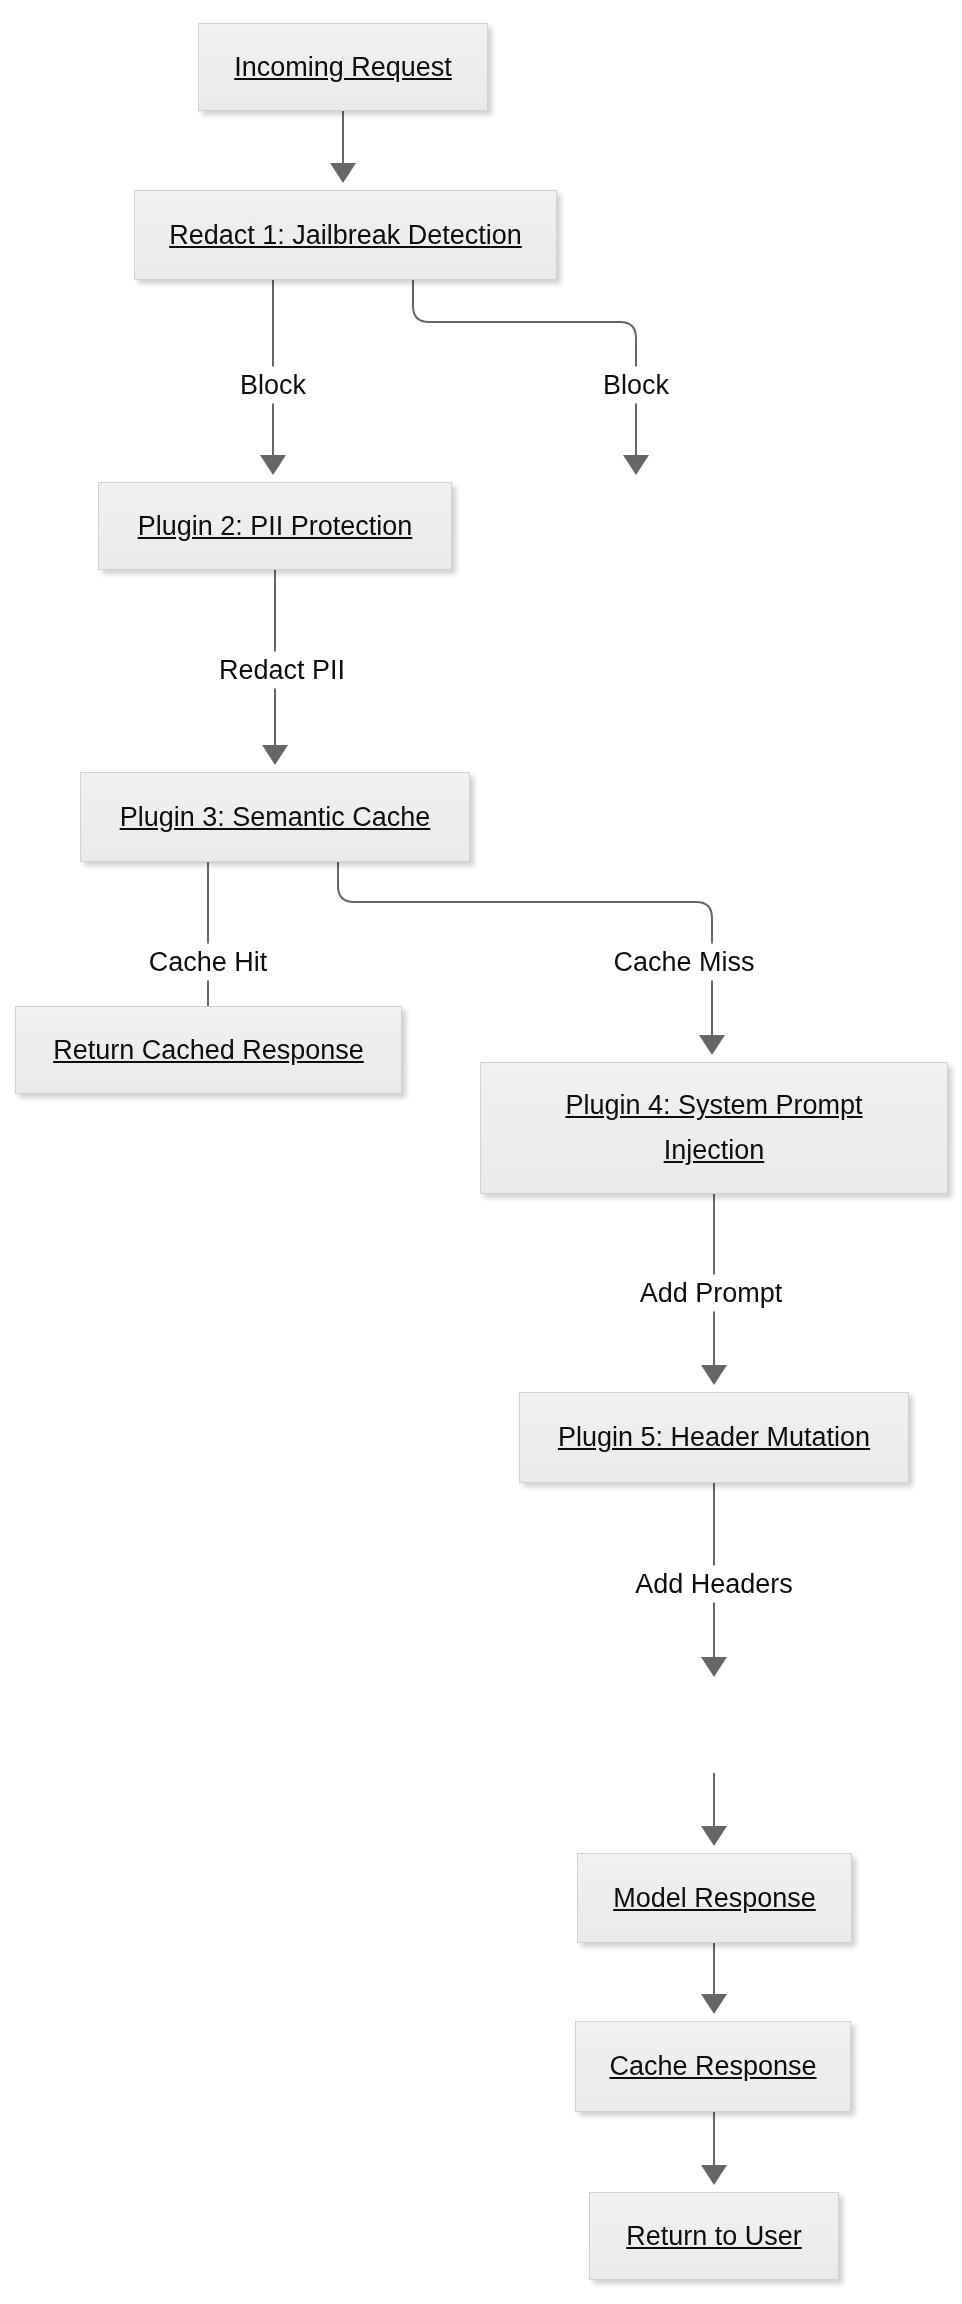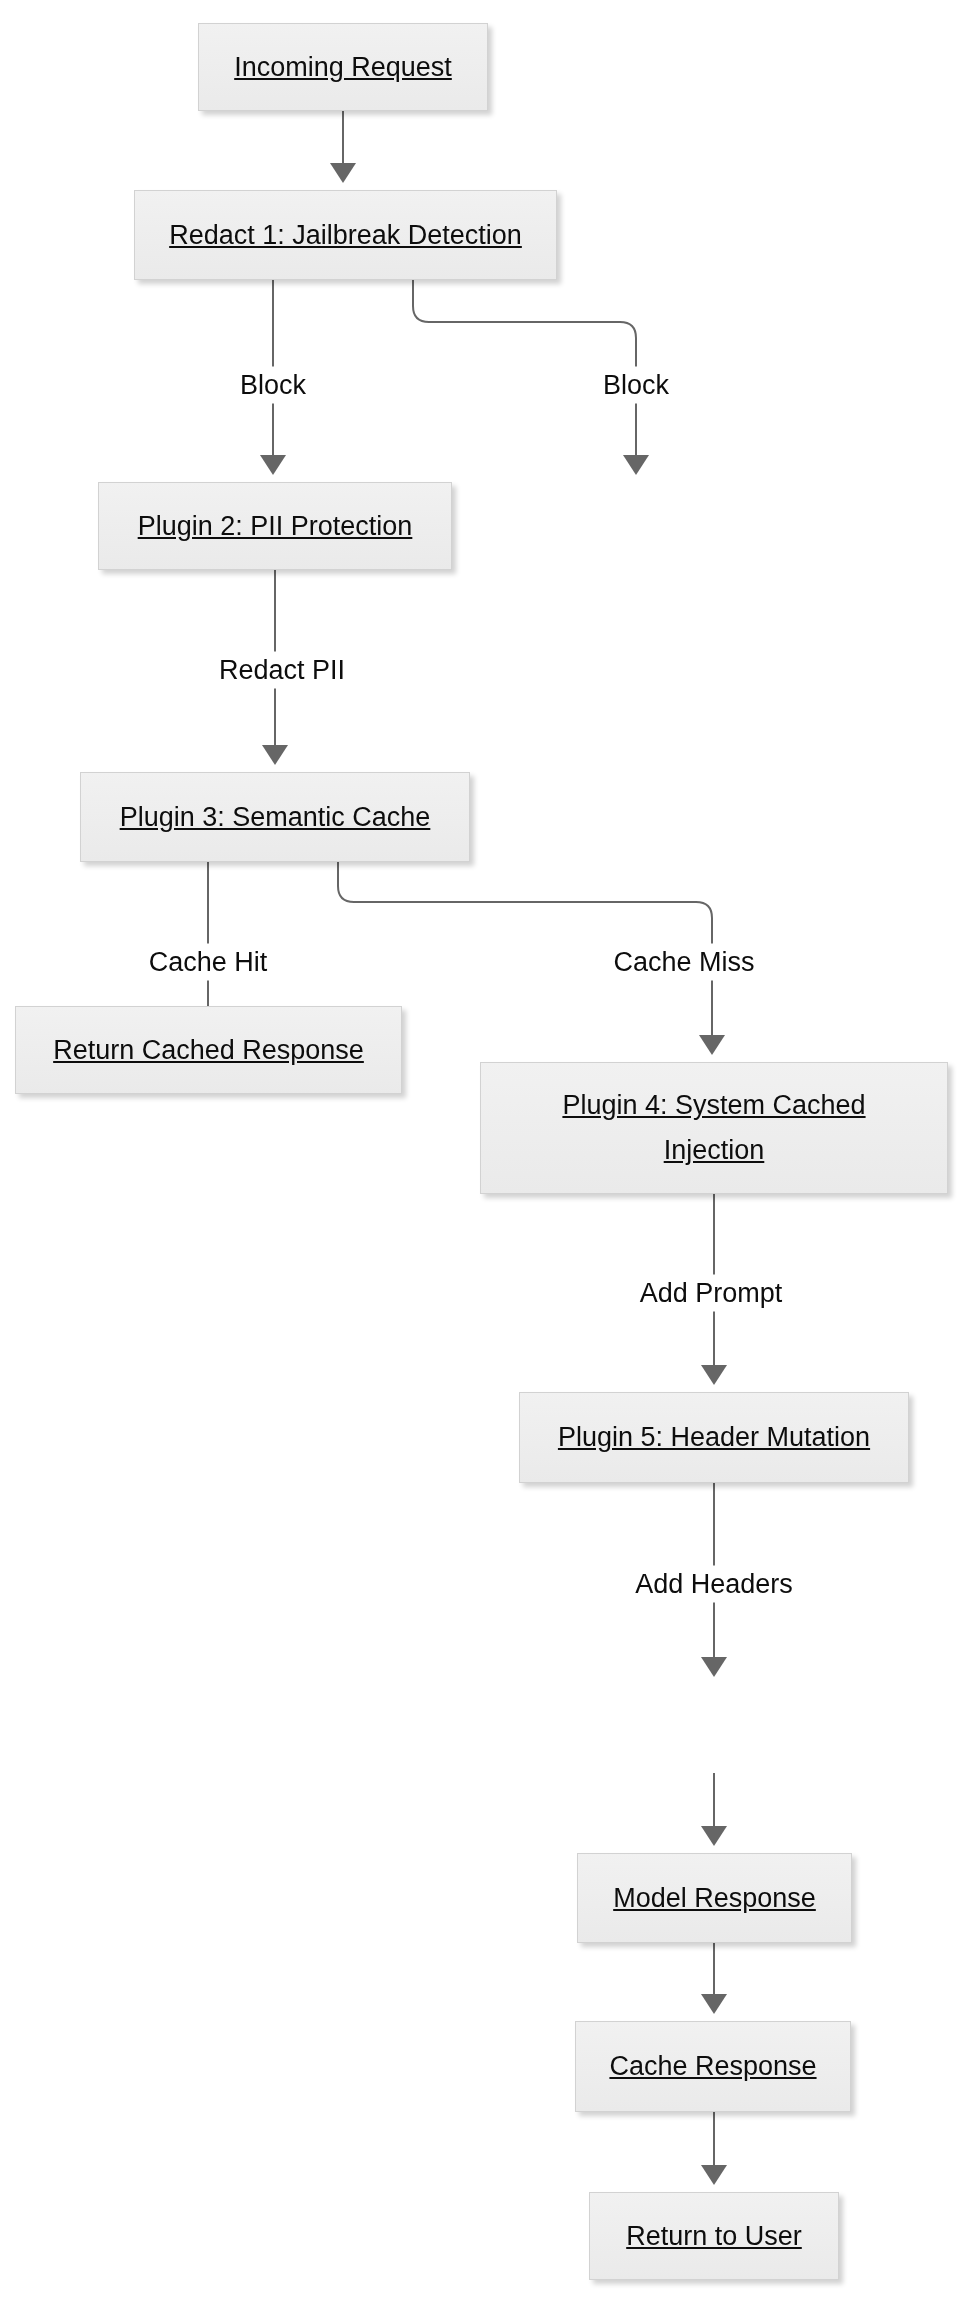--- a/index.html
+++ b/index.html
@@ -84,21 +84,21 @@
 
   <div class="node" style="left:134px;top:190px;width:423px;height:90px">Redact 1: Jailbreak Detection</div>
 
   <div class="node" style="left:98px;top:482px;width:354px;height:88px">Plugin 2: PII Protection</div>
 
 
   <div class="node" style="left:80px;top:772px;width:390px;height:90px">Plugin 3: Semantic Cache</div>
 
   <div class="node" style="left:15px;top:1006px;width:387px;height:88px">Return Cached Response</div>
 
-  <div class="node" style="left:480px;top:1062px;width:468px;height:132px;padding:0 65px">Plugin 4: System Cached Injection</div>
+  <div class="node" style="left:480px;top:1062px;width:468px;height:132px;padding:0 65px">Plugin 4: System Prompt Injection</div>
 
   <div class="node" style="left:519px;top:1392px;width:390px;height:91px">Plugin 5: Header Mutation</div>
 
 
   <div class="node" style="left:577px;top:1853px;width:275px;height:90px">Model Response</div>
 
   <div class="node" style="left:589px;top:2192px;width:250px;height:88px">Return to User</div>
 
   <div class="node" style="left:575px;top:2021px;width:276px;height:91px">Cache Response</div>
 

